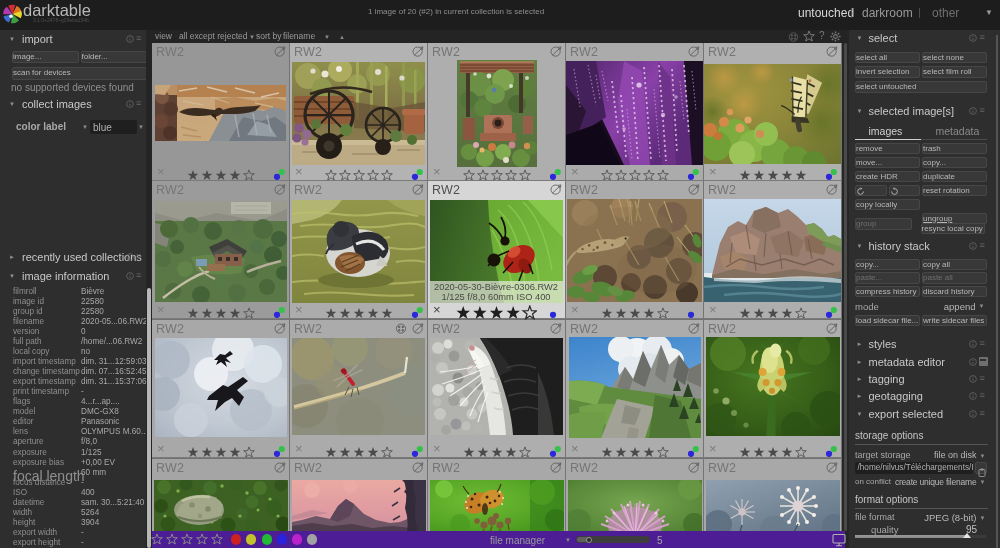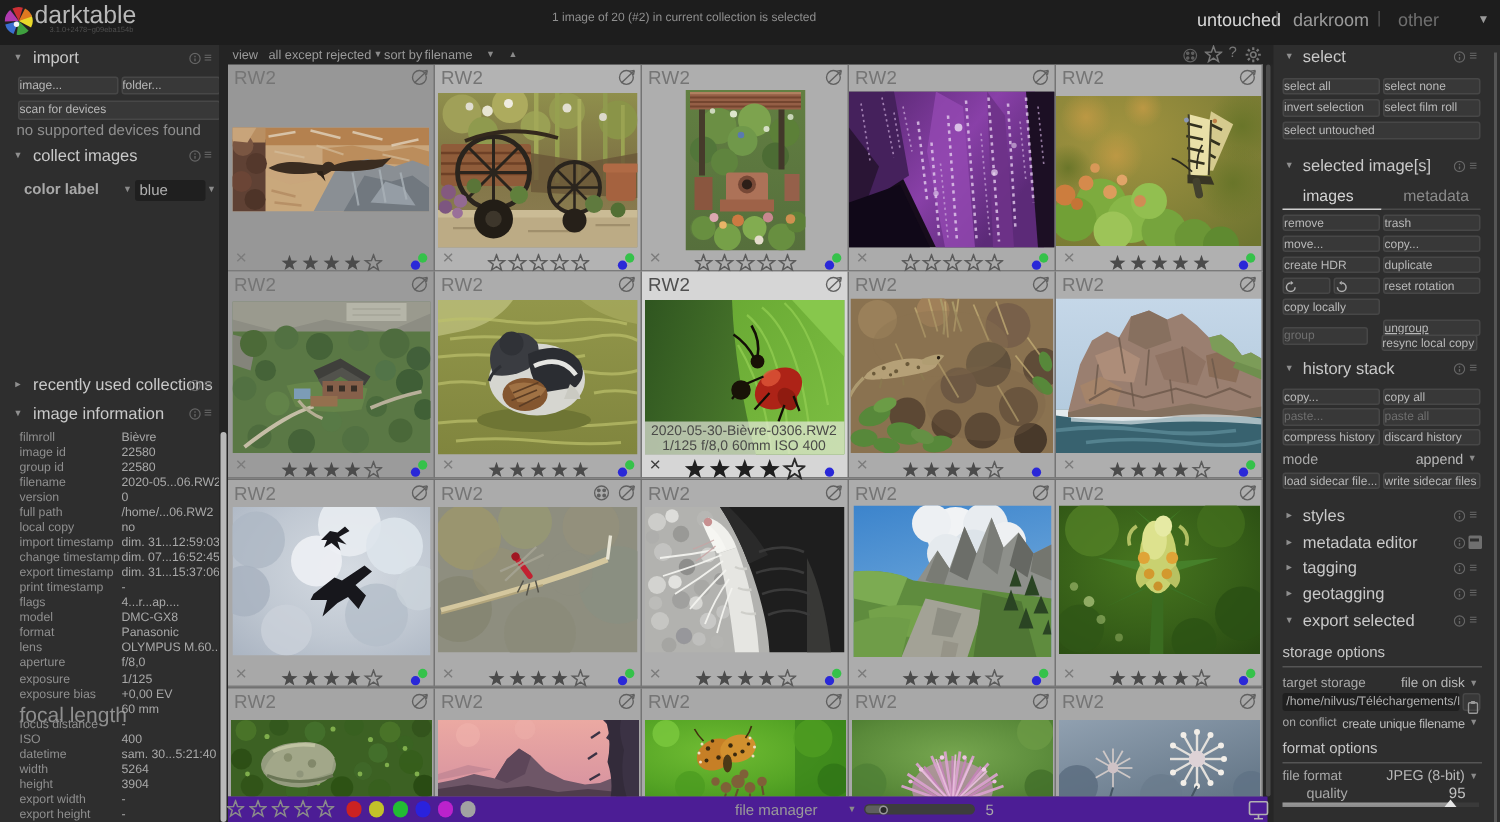--- a/index.html
+++ b/index.html
@@ -127,21 +127,21 @@
     <div class="abs" style="left:13px;top:337.0px;font-size:8.2px;color:#8f8f8f;">change timestamp</div>
     <div class="abs" style="left:81px;top:337.0px;font-size:8.2px;color:#a8a8a8;">dim. 07...16:52:45</div>
     <div class="abs" style="left:13px;top:347.0px;font-size:8.2px;color:#8f8f8f;">export timestamp</div>
     <div class="abs" style="left:81px;top:347.0px;font-size:8.2px;color:#a8a8a8;">dim. 31...15:37:06</div>
     <div class="abs" style="left:13px;top:357.1px;font-size:8.2px;color:#8f8f8f;">print timestamp</div>
     <div class="abs" style="left:81px;top:357.1px;font-size:8.2px;color:#a8a8a8;">-</div>
     <div class="abs" style="left:13px;top:367.2px;font-size:8.2px;color:#8f8f8f;">flags</div>
     <div class="abs" style="left:81px;top:367.2px;font-size:8.2px;color:#a8a8a8;">4...r...ap....</div>
     <div class="abs" style="left:13px;top:377.2px;font-size:8.2px;color:#8f8f8f;">model</div>
     <div class="abs" style="left:81px;top:377.2px;font-size:8.2px;color:#a8a8a8;">DMC-GX8</div>
-    <div class="abs" style="left:13px;top:387.3px;font-size:8.2px;color:#8f8f8f;">format</div>
+    <div class="abs" style="left:13px;top:387.3px;font-size:8.2px;color:#8f8f8f;">editor</div>
     <div class="abs" style="left:81px;top:387.3px;font-size:8.2px;color:#a8a8a8;">Panasonic</div>
     <div class="abs" style="left:13px;top:397.3px;font-size:8.2px;color:#8f8f8f;">lens</div>
     <div class="abs" style="left:81px;top:397.3px;font-size:8.2px;color:#a8a8a8;">OLYMPUS M.60...</div>
     <div class="abs" style="left:13px;top:407.4px;font-size:8.2px;color:#8f8f8f;">aperture</div>
     <div class="abs" style="left:81px;top:407.4px;font-size:8.2px;color:#a8a8a8;">f/8,0</div>
     <div class="abs" style="left:13px;top:417.5px;font-size:8.2px;color:#8f8f8f;">exposure</div>
     <div class="abs" style="left:81px;top:417.5px;font-size:8.2px;color:#a8a8a8;">1/125</div>
     <div class="abs" style="left:13px;top:427.5px;font-size:8.2px;color:#8f8f8f;">exposure bias</div>
     <div class="abs" style="left:81px;top:427.5px;font-size:8.2px;color:#a8a8a8;">+0,00 EV</div>
     <div class="abs" style="left:13px;top:437.6px;font-size:14px;color:#8f8f8f;">focal length</div>

